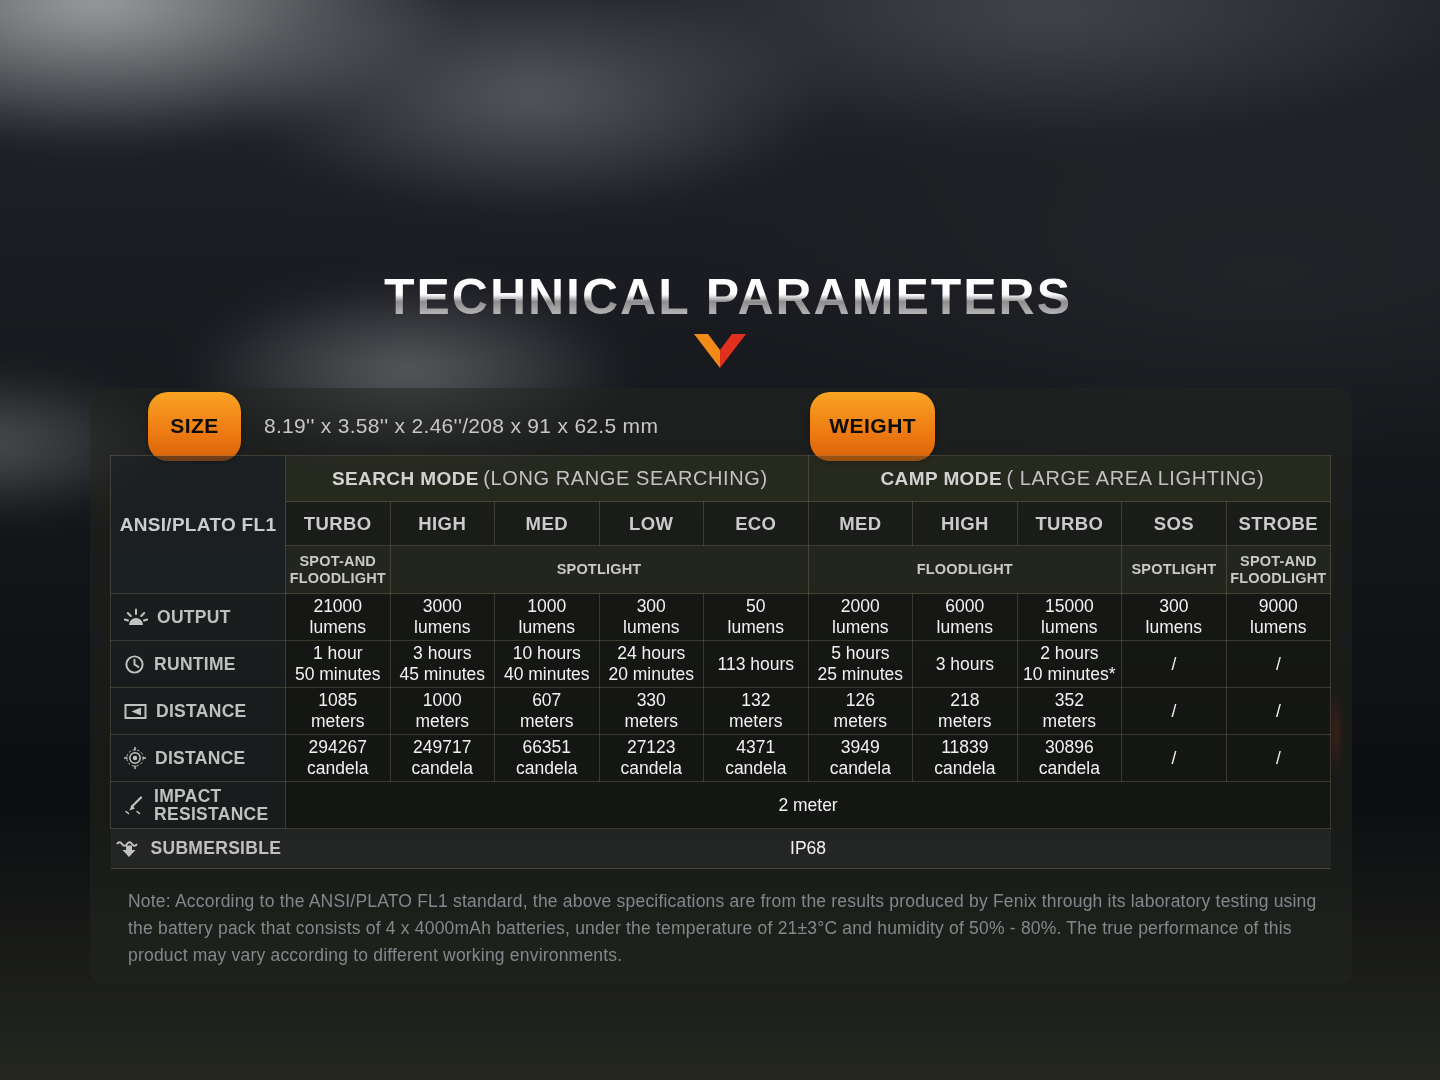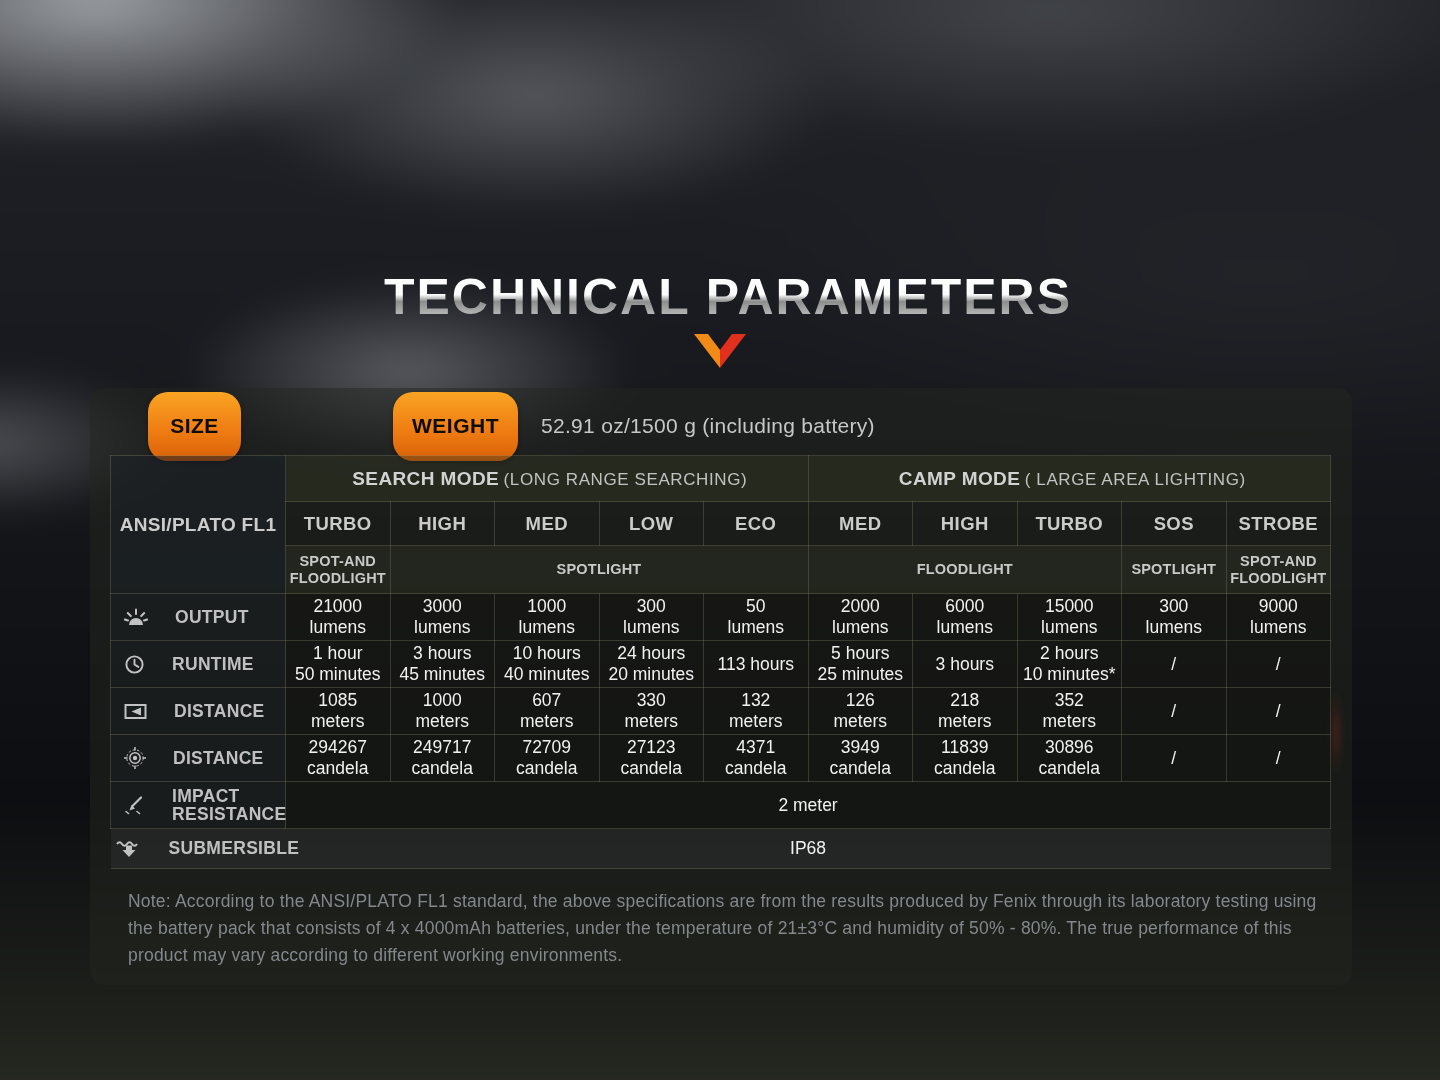--- a/index.html
+++ b/index.html
@@ -56,29 +56,29 @@
   .spec-table col.c-data{width:104.5px;}
   .spec-table th,.spec-table td{
     border:1px solid rgba(128,124,96,0.35);
     vertical-align:middle;text-align:center;padding:0;
   }
   tr.h1{height:46px;} tr.h2{height:44px;} tr.h3{height:48px;}
   tr.data{height:47px;} tr.impact{height:47px;} tr.subm{height:40px;}
   th.corner{background:rgba(28,32,38,0.55);font-size:19px;color:#cccccc;letter-spacing:0.3px;}
   th.grp{background:rgba(56,58,36,0.4);color:#d2d2d2;}
   th.grp strong{font-size:19px;letter-spacing:0.4px;margin-left:6px;}
-  th.grp span.sub{font-size:17px;font-weight:normal;color:#c2c2c2;letter-spacing:0.6px;margin-top:32px;}
+  th.grp span.sub{font-size:20px;font-weight:normal;color:#c2c2c2;letter-spacing:0.6px;margin-top:32px;}
   th.mode{background:rgba(25,27,23,0.5);font-size:18.5px;color:#cbcbcb;letter-spacing:0.4px;}
   th.beam{
     background:rgba(50,52,34,0.4);font-size:14.5px;color:#c9c9c9;
     white-space:pre-line;line-height:1.15;letter-spacing:0.2px;
   }
   td.lab{background:rgba(26,29,33,0.5);}
   .labwrap{
-    display:flex;align-items:center;gap:27px;padding-left:13px;
+    display:flex;align-items:center;gap:9px;padding-left:13px;
     font-weight:bold;color:#c0c0c0;font-size:17.5px;text-align:left;
     white-space:pre-line;line-height:1.05;letter-spacing:0.3px;
   }
   .labwrap .ic{flex:0 0 auto;display:inline-flex;}
   td.val{
     background:rgba(16,17,14,0.42);color:#f1f1f1;font-size:17.5px;
     white-space:pre-line;line-height:1.2;
   }
   tr.subm td{background:rgba(58,63,66,0.3);border-left:none;border-right:none;}
   tr.subm td.lab .labwrap{padding-left:5px;}
@@ -97,22 +97,22 @@
 
 <svg class="chevron" viewBox="0 0 52 34">
   <polygon points="0,0 14,0 26,16 26,34" fill="#f28a18"></polygon>
   <polygon points="52,0 38,0 26,16 26,34" fill="#e2301f"></polygon>
 </svg>
 
 <div class="panel">
 
   <div class="spec-row">
     <span class="pill">SIZE</span>
+    <span class="spec-value">8.19'' x 3.58'' x 2.46''/208 x 91 x 62.5 mm</span>
     <span class="pill pill-weight">WEIGHT</span>
-    <span class="spec-value">52.91 oz/1500 g (including battery)</span>
   </div>
 
   <table class="spec-table">
     <colgroup>
       <col class="c-label">
         <col class="c-data">
         <col class="c-data">
         <col class="c-data">
         <col class="c-data">
         <col class="c-data">
@@ -274,21 +274,21 @@
               </g>
             </svg>
           </span>
           <span>DISTANCE</span>
         </span>
       </td>
       <td class="val">294267
 candela</td>
       <td class="val">249717
 candela</td>
-      <td class="val">72709
+      <td class="val">66351
 candela</td>
       <td class="val">27123
 candela</td>
       <td class="val">4371
 candela</td>
       <td class="val">3949
 candela</td>
       <td class="val">11839
 candela</td>
       <td class="val">30896

